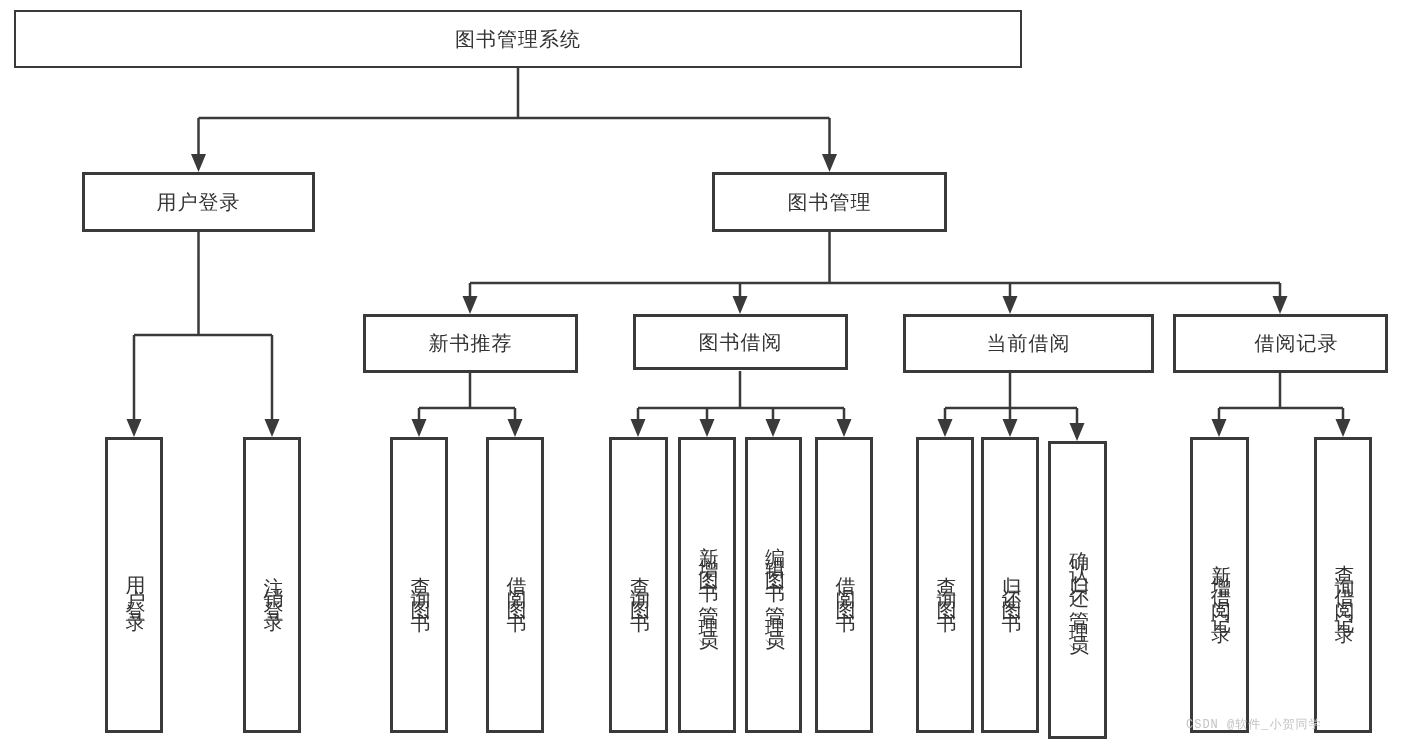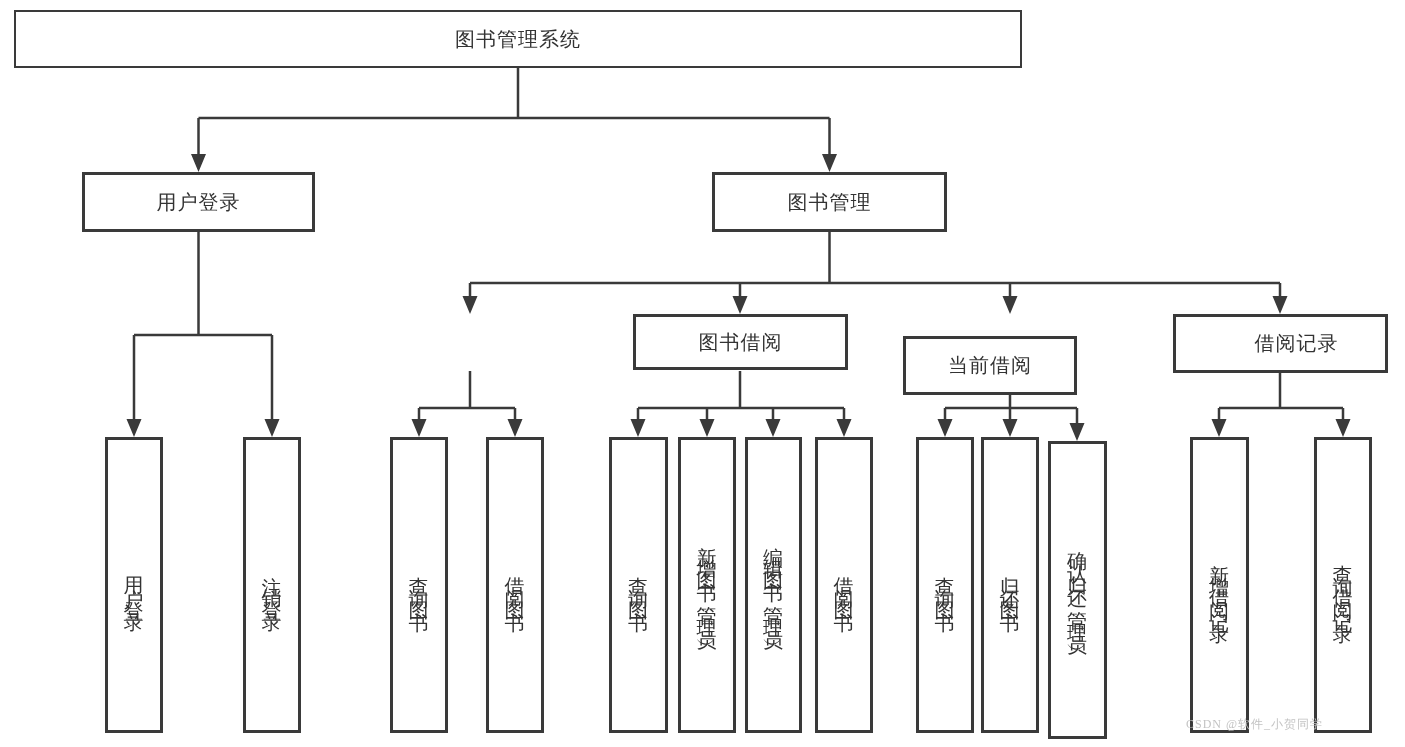--- a/index.html
+++ b/index.html
@@ -1,21 +1,21 @@
 <!DOCTYPE html>
 <html><head>
 <meta charset="utf-8">
 <style>
   html, body { margin: 0; padding: 0; background: #ffffff; }
   .canvas {
     position: relative;
     width: 1405px;
     height: 747px;
     background: #ffffff;
-    font-family: Liberation Serif, serif;
+    font-family: Liberation Mono, monospace;
     overflow: hidden;
     border-radius: 26px;
   }
   svg.connectors {
     position: absolute;
     left: 0; top: 0;
     z-index: 0;
   }
   .node {
     position: absolute;
@@ -93,22 +93,23 @@
              M1069.5 423 L1084.5 423 L1077 441 Z
              M1211.5 419 L1226.5 419 L1219 437 Z
              M1335.5 419 L1350.5 419 L1343 437 Z" fill="#3a3a3a" stroke="none"></path>
   </svg>
 
   <div class="node root" style="left:14px; top:10px; width:1008px; height:58px;">图书管理系统</div>
 
   <div class="node" style="left:82px; top:172px; width:233px; height:60px;">用户登录</div>
   <div class="node" style="left:712px; top:172px; width:235px; height:60px;">图书管理</div>
 
+  <div class="node" style="left:363px; top:314px; width:215px; height:59px;">新书推荐</div>
   <div class="node" style="left:633px; top:314px; width:215px; height:56px;">图书借阅</div>
-  <div class="node" style="left:903px; top:314px; width:174px; height:59px;margin-top:22px;">当前借阅</div>
+  <div class="node" style="left:903px; top:314px; width:251px; height:59px;">当前借阅</div>
   <div class="node" style="left:1173px; top:314px; width:215px; height:59px;padding-left:32px;">借阅记录</div>
 
   <div class="leaf" style="left:105px; top:437px; width:58px; height:296px;">
     <span>用户登录</span>
   </div>
   <div class="leaf" style="left:243px; top:437px; width:58px; height:296px;">
     <span>注销登录</span>
   </div>
 
   <div class="leaf" style="left:390px; top:437px; width:58px; height:296px;">

